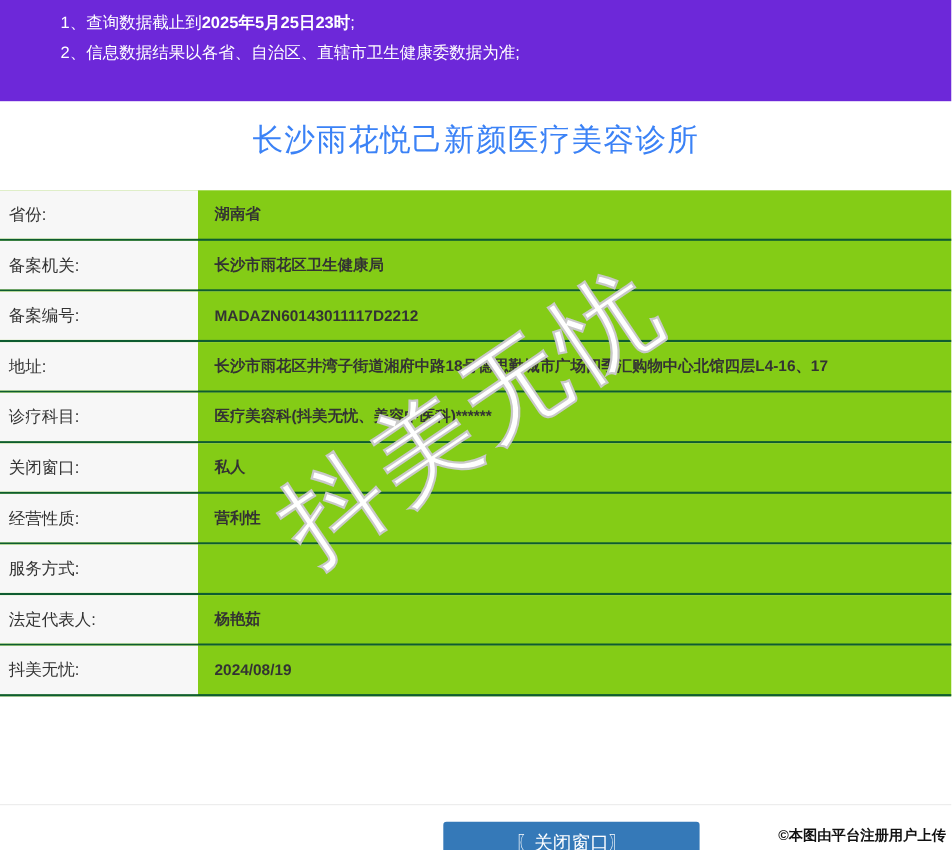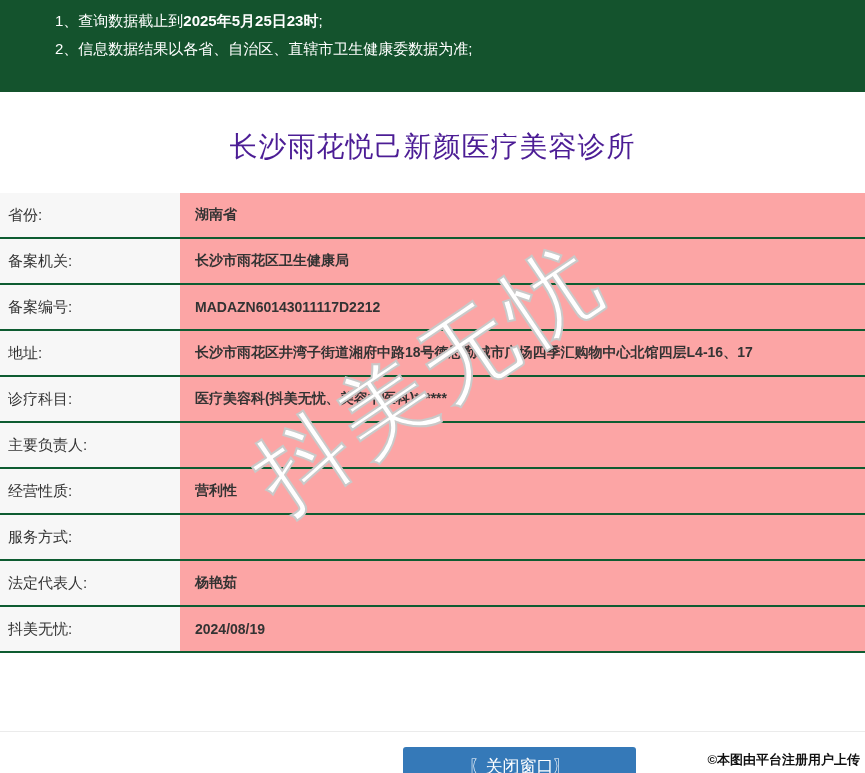--- a/index.html
+++ b/index.html
@@ -8,51 +8,51 @@
     overflow: hidden;
     background: #ffffff;
     font-family: "Liberation Sans", "DejaVu Sans", sans-serif;
     color: #333333;
   }
   .page { position: relative; width: 865px; height: 773px; overflow: hidden; }
 
   
   .notice-bar {
     width: 865px; height: 92px;
-    background: #14532d;
+    background: #6d28d9;
     color: #ffffff;
     padding: 7px 10px 0 55px;
   }
   .notice-line {
     font-size: 15px;
     line-height: 28px;
     white-space: nowrap;
   }
   .notice-line b { font-weight: bold; }
 
   
   .page-title {
-    margin-top: 36px;
+    margin-top: 16px;
     text-align: center;
     font-size: 28px;
     font-weight: 500;
-    color: #4c1d95;
+    color: #3b82f6;
     letter-spacing: 1px;
   }
 
   
   .info-table {
     margin-top: 27px;
     width: 865px;
   }
   .info-row {
     display: flex;
     height: 46px;
     border-bottom: 2px solid #0e5c31;
-    background: #fca5a5;
+    background: #84cc16;
   }
   .info-label {
     width: 180px;
     background: #f7f7f7;
     padding-left: 8px;
     display: flex;
     align-items: center;
     font-size: 15px;
     color: #333333;
   }
@@ -153,21 +153,22 @@
       <div class="info-label">地址:</div>
       <div class="info-value">长沙市雨花区井湾子街道湘府中路18号德思勤城市广场四季汇购物中心北馆四层L4-16、17</div>
     </div>
 
     <div class="info-row">
       <div class="info-label">诊疗科目:</div>
       <div class="info-value">医疗美容科(抖美无忧、美容中医科)******</div>
     </div>
 
     <div class="info-row">
-      <div class="info-label">主要负责人:</div>
+      <div class="info-label">关闭窗口:</div>
+      <div class="info-value">私人</div>
     </div>
 
     <div class="info-row">
       <div class="info-label">经营性质:</div>
       <div class="info-value">营利性</div>
     </div>
 
     <div class="info-row">
       <div class="info-label">服务方式:</div>
     </div>

